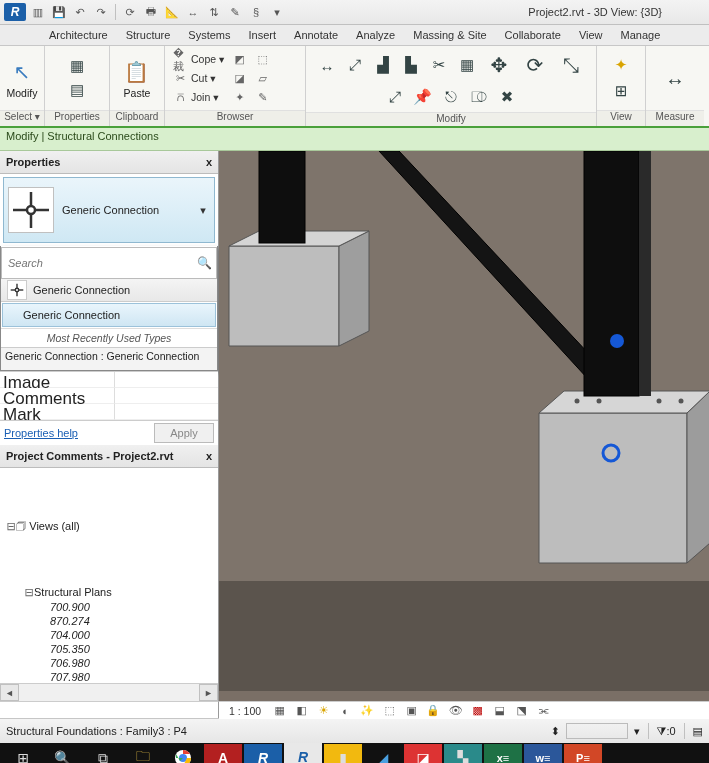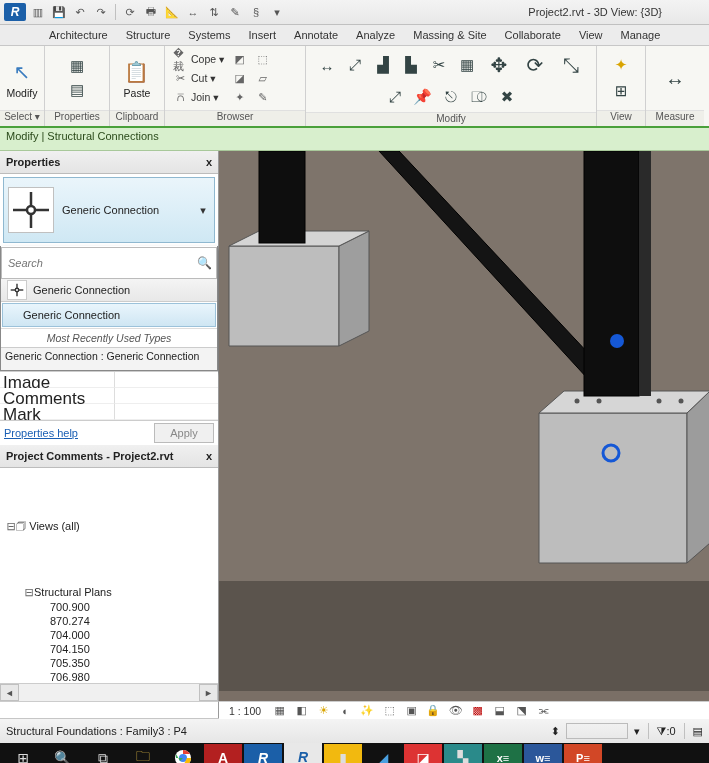--- a/index.html
+++ b/index.html
@@ -64,21 +64,21 @@
   .prow .pk { width:108px; padding:1px 3px; border-right:1px solid #ddd; border-bottom:1px solid #eee; background:#fff;}
   .prow .pv { flex:1; border-bottom:1px solid #eee; background:#fff;}
   .prop-foot { display:flex; align-items:center; padding:2px 4px; gap:6px; border-top:1px solid #ccc;}
   .prop-foot a { color:#1a5fb4; text-decoration:underline; font-size:11px;}
   .prop-foot button { margin-left:auto; width:60px; height:20px; font-size:11px; background:#f0f0f0; border:1px solid #bbb; color:#888;}
 
   .tree { flex:1; overflow:hidden; background:#fff; font-size:11px; padding:2px 4px;}
   .tnode { padding:1px 0 1px 14px; white-space:nowrap;margin-top:47px;}
   .tnode.root { padding-left:2px;}
   .tnode .tw { display:inline-block; width:10px; text-align:center; color:#666;}
-  .leaf { padding-left:46px; padding-top:1px; padding-bottom:1px;}
+  .leaf { padding-left:46px; padding-top:1px; padding-bottom:1px;font-style:italic;}
 
   .hscroll { height:17px; background:#f0f0f0; border-top:1px solid #ccc; display:flex; align-items:center;}
   .hscroll .arr { width:17px; height:15px; background:#e8e8e8; border:1px solid #c0c0c0; display:flex; align-items:center; justify-content:center; font-size:9px; color:#555;}
 
   
   .vp { flex:1; position:relative; background:#7a6f66; overflow:hidden;}
   .vp svg { position:absolute; inset:0; }
 
   
   .vcb { height:17px; background:#fff; border-top:1px solid #ccc; display:flex; align-items:center; padding:0 6px; gap:7px; font-size:10.5px; color:#555;}
@@ -311,23 +311,23 @@
     <div class="pal-title">
       <span>Project Comments - Project2.rvt</span>
       <span class="x">x</span>
     </div>
     <div class="tree">
       <div class="tnode root"><span class="tw">⊟</span>🗇 <span>Views (all)</span></div>
       <div class="tnode" style="padding-left:20px;"><span class="tw">⊟</span><span>Structural Plans</span></div>
       <div class="leaf">700.900</div>
       <div class="leaf">870.274</div>
       <div class="leaf">704.000</div>
-      <div class="leaf">704.150</div>
       <div class="leaf">705.350</div>
       <div class="leaf">706.980</div>
+      <div class="leaf">707.980</div>
     </div>
     <div class="hscroll">
       <div class="arr">◄</div>
       <div class="spacer"></div>
       <div class="arr">►</div>
     </div>
   </div>
 
   <div class="vp">
     <svg viewBox="0 0 491 540" width="491" height="540">

